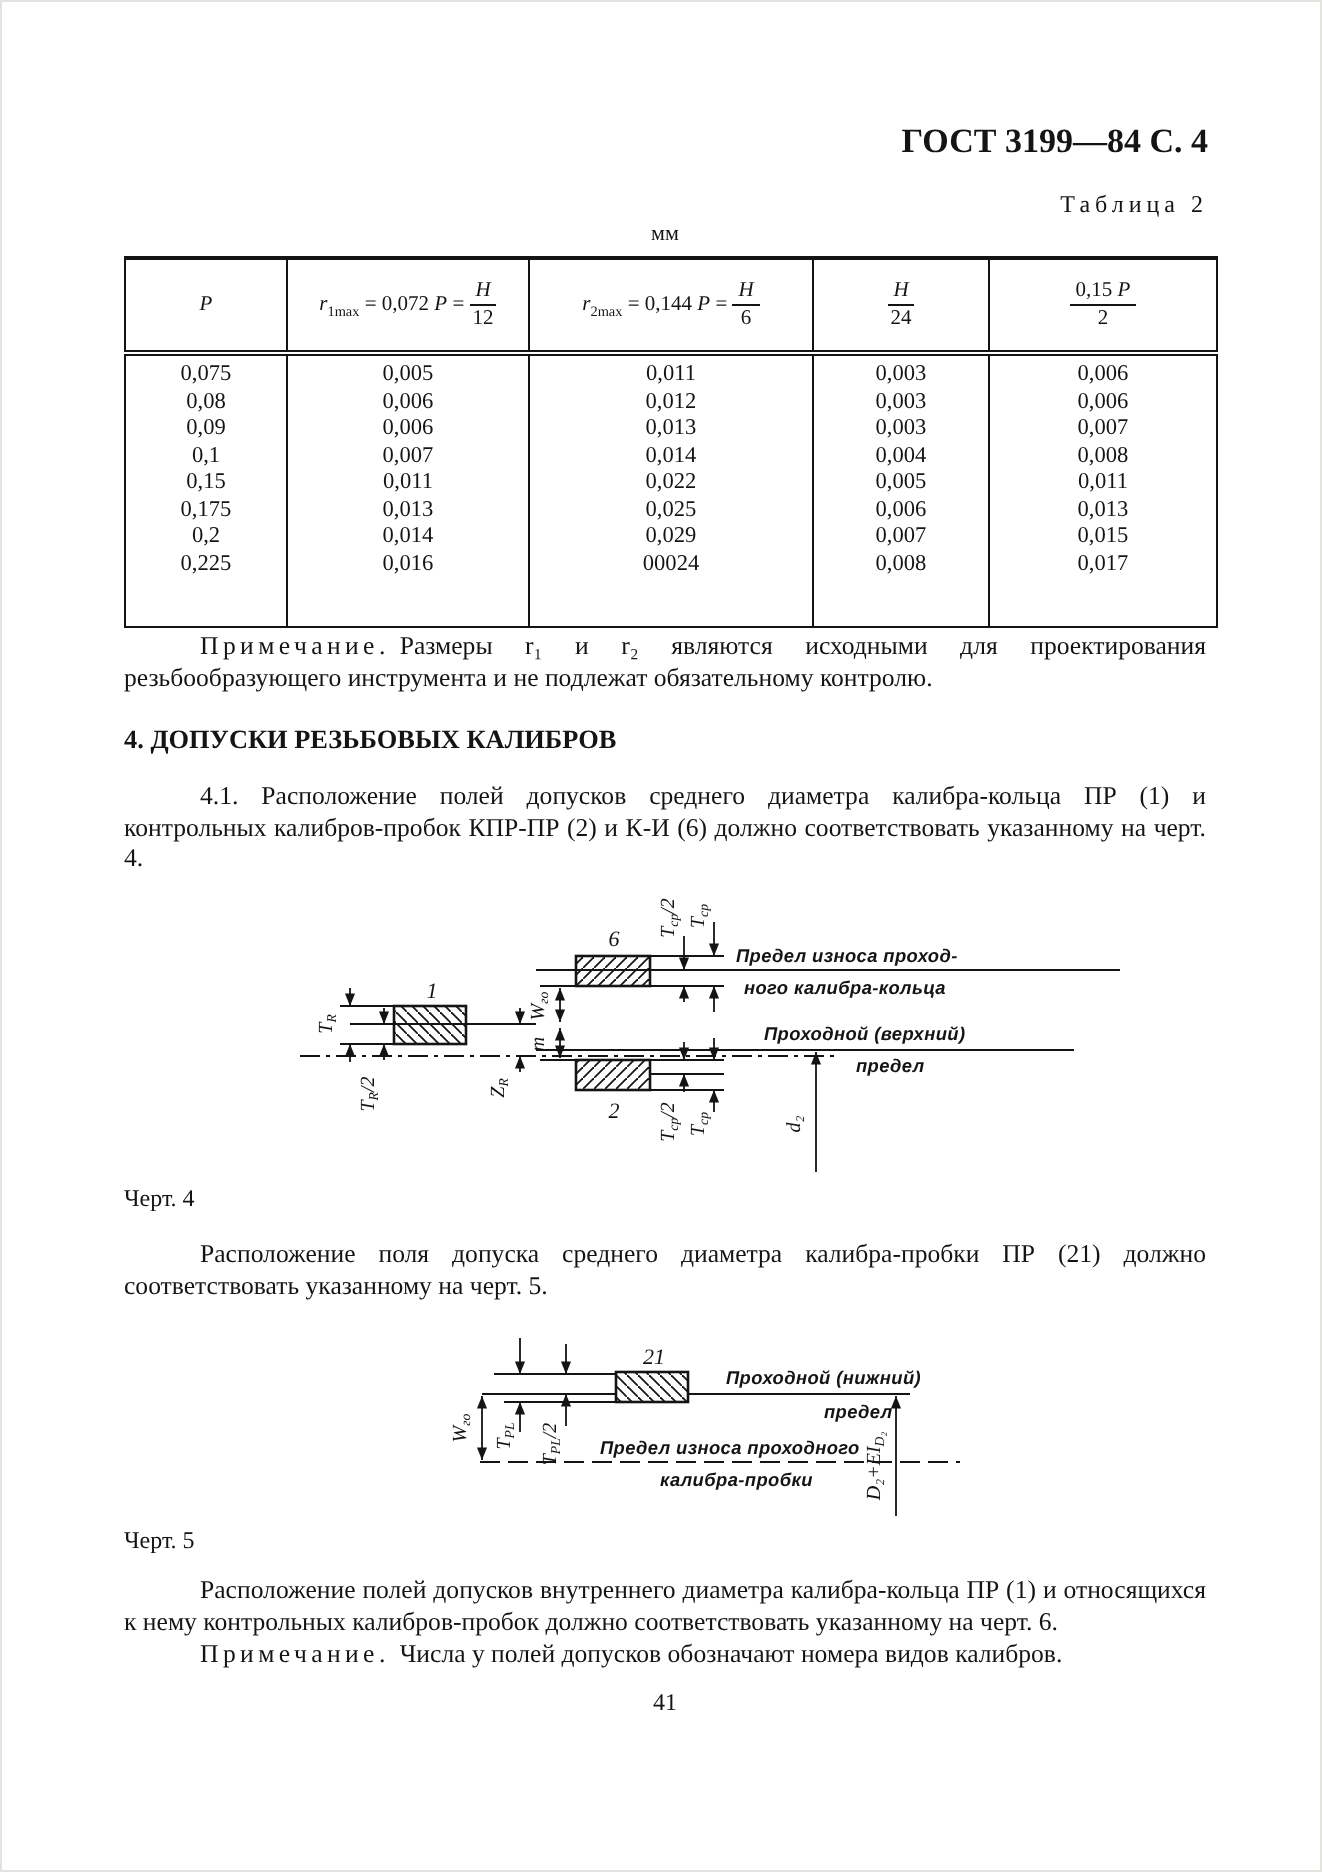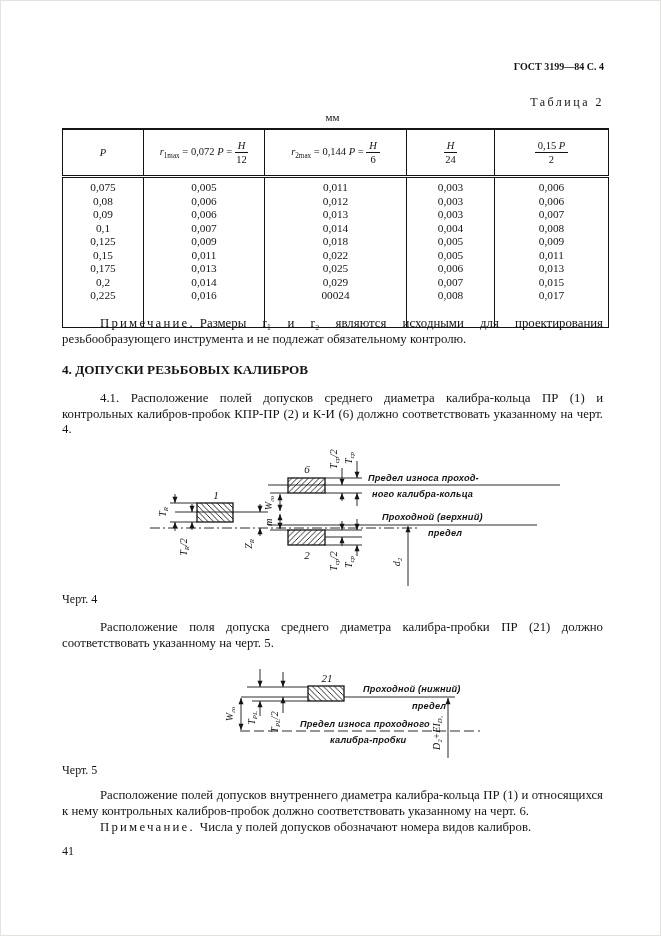--- a/index.html
+++ b/index.html
@@ -6,21 +6,21 @@
   .page{
     position:relative;
     width:661px;height:936px;
     background:#ffffff;
     box-shadow:inset 0 0 0 1px #e3e3e0;
     font-family:"Liberation Serif","DejaVu Serif",serif;
     color:#141414;
     overflow:hidden;
   }
   .abs{position:absolute;}
-  .gost-header{top:61px;right:57px;font-size:10px;font-weight:bold;}
+  .gost-header{top:61px;right:57px;font-size:17px;font-weight:bold;}
   .tab-caption{top:95px;right:57px;font-size:12px;letter-spacing:2.5px;}
   .unit{top:111px;left:62px;width:541px;text-align:center;font-size:11px;}
   
   table.tol{
     top:128px;left:62px;width:541px;
     border-collapse:collapse;table-layout:fixed;
     border-top:2.4px solid #141414;
     border-bottom:1.5px solid #141414;
     border-left:1.1px solid #141414;
     border-right:1.1px solid #141414;
@@ -42,21 +42,21 @@
   .c1{width:80px}.c2{width:120px}.c3{width:141px}.c4{width:87px}.c5{width:113px}
   sub.fs{font-size:7.2px;margin-top:24px;}
   .fr{display:inline-block;vertical-align:middle;text-align:center;line-height:11px;}
   .fr .n{display:block;border-bottom:1px solid #141414;padding:0 3px 1px 3px;}
   .fr .d{display:block;padding-top:1px;}
   
   .para{left:62px;width:541px;font-size:12.8px;line-height:15.6px;text-align:justify;text-indent:38px;}
   .note-label{letter-spacing:2.2px;margin-right:5px;}
   .heading{top:362px;left:62px;width:541px;font-weight:bold;font-size:13.2px;text-indent:0;}
   .fig-caption{left:62px;width:541px;text-align:left;font-size:12px;}
-  .pagenum{top:844px;left:62px;width:541px;font-size:12px;}
+  .pagenum{top:844px;left:62px;width:541px;text-align:center;font-size:12px;}
   
   svg text{fill:#141414;}
   .dim{font-family:"Liberation Serif","DejaVu Serif",serif;font-style:italic;font-size:10px;}
   .dims{font-size:6.8px;}
   .num{font-family:"Liberation Serif","DejaVu Serif",serif;font-style:italic;font-size:11px;text-anchor:middle;}
   .ann{font-family:"Liberation Sans","DejaVu Sans",sans-serif;font-style:italic;font-weight:bold;font-size:9.2px;letter-spacing:0.2px;}
 </style>
 </head>
 <body>
 
@@ -113,27 +113,20 @@
           <td>0,013</td>
           <td>0,003</td>
           <td>0,007</td>
         </tr>
         <tr>
           <td class="cp">0,1</td>
           <td>0,007</td>
           <td>0,014</td>
           <td>0,004</td>
           <td>0,008</td>
-        </tr>
-        <tr>
-          <td class="cp">0,125</td>
-          <td>0,009</td>
-          <td>0,018</td>
-          <td>0,005</td>
-          <td>0,009</td>
         </tr>
         <tr>
           <td class="cp">0,15</td>
           <td>0,011</td>
           <td>0,022</td>
           <td>0,005</td>
           <td>0,011</td>
         </tr>
         <tr>
           <td class="cp">0,175</td>

